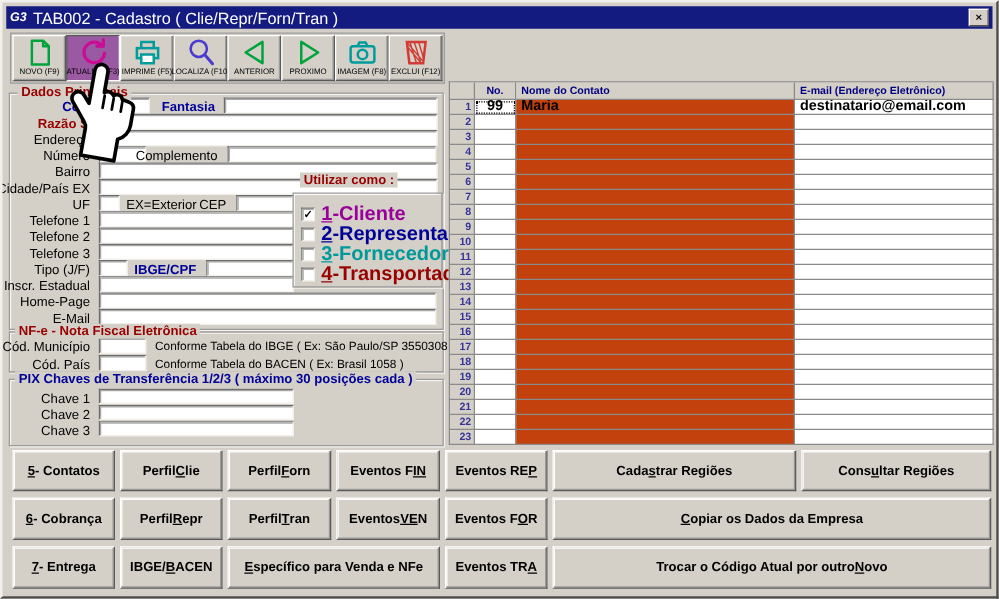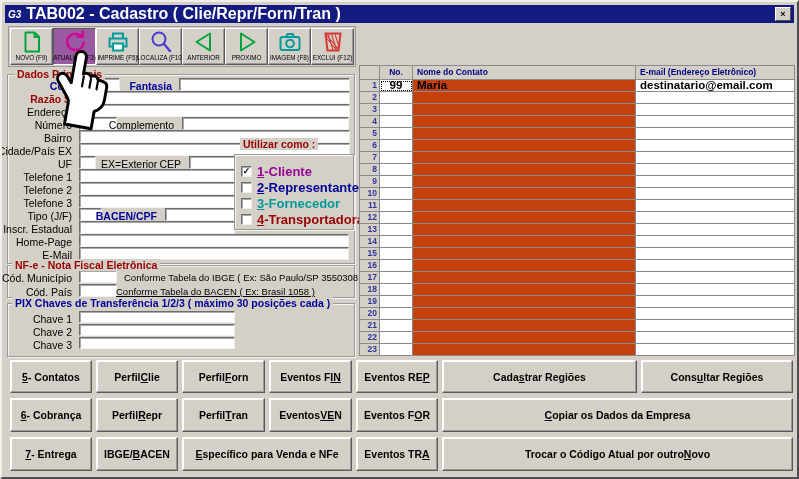--- a/index.html
+++ b/index.html
@@ -3,21 +3,21 @@
 <meta charset="utf-8">
 <style>
   html,body{margin:0;padding:0;background:#bfbcb4;font-family:"Liberation Sans",sans-serif;}
   *{box-sizing:border-box;}
   .window{position:relative;width:799px;height:479px;background:#d4d0c8;
     border:2px solid;border-color:#f0efea #4e4e4e #4e4e4e #f0efea;box-shadow:inset 1px 1px 0 #d4d0c8;overflow:hidden;}
   
   .titlebar{position:absolute;left:3px;top:3px;right:3px;height:18px;background:#141b80;
     display:flex;align-items:center;padding:0 3px;}
   .title-icon{color:#fff;font-size:10px;font-weight:bold;font-style:italic;margin-right:5px;letter-spacing:0;}
-  .title-text{color:#fff;font-size:16px;font-weight:bold;white-space:nowrap;}
+  .title-text{color:#fff;font-size:13px;font-weight:normal;white-space:nowrap;}
   .close-btn{margin-left:auto;width:16px;height:14px;background:#d4d0c8;border:1px solid;
     border-color:#fff #4e4e4e #4e4e4e #fff;font-size:9px;font-weight:bold;color:#000;
     display:flex;align-items:center;justify-content:center;line-height:1;}
   
   .toolbar{position:absolute;left:6px;top:24px;width:348px;height:41px;border:1px solid #9a9a9a;
     background:#d4d0c8;display:flex;align-items:stretch;padding:1px;}
   .tbtn{width:43px;display:flex;flex-direction:column;align-items:center;justify-content:flex-end;
     background:#d4d0c8;border:1px solid;border-color:#fff #5a5a5a #5a5a5a #fff;
     box-shadow:inset -1px -1px 0 #9a9a9a;padding-bottom:1px;}
   .tbtn.active{background:#9a5aa2;border-color:#5a5a5a #fff #fff #5a5a5a;box-shadow:none;}
@@ -34,21 +34,21 @@
   .flabel.navy{color:#000099;font-weight:bold;}
   .flabel.maroon{color:#990000;font-weight:bold;}
   .tb{position:absolute;height:13px;background:#fff;border:1px solid;
     border-color:#6d6d6d #f1efe9 #f1efe9 #6d6d6d;box-shadow:inset 1px 1px 0 #a8a8a8;
     font-family:"Liberation Sans",sans-serif;font-size:10px;padding:0 2px;color:#000;}
   .helper{position:absolute;font-size:9.5px;color:#000;white-space:nowrap;}
   
   .usage-row{position:absolute;left:6px;display:flex;align-items:center;height:13px;}
   .cbox{width:11px;height:11px;background:#fff;border:1px solid;border-color:#6d6d6d #f1efe9 #f1efe9 #6d6d6d;
     box-shadow:inset 1px 1px 0 #a8a8a8;font-size:9px;line-height:9px;text-align:center;color:#000;font-weight:bold;}
-  .clabel{margin-left:5px;font-size:13px;font-weight:bold;white-space:nowrap;}
+  .clabel{margin-left:5px;font-size:16px;font-weight:bold;white-space:nowrap;}
   
   .ctable{position:absolute;left:357px;top:63px;width:436px;background:#d4d0c8;border-top:1px solid #8a8a8a;border-left:1px solid #8a8a8a;}
   .crow{display:flex;height:12px;}
   .crow.head{height:14px;}
   .ccell{border-right:1px solid #8a8a8a;border-bottom:1px solid #8a8a8a;overflow:hidden;white-space:nowrap;}
   .ccell.gut{width:20px;background:#d4d0c8;color:#333399;font-size:8.5px;font-weight:bold;
     text-align:right;padding-right:2px;line-height:11px;}
   .ccell.no{width:33px;background:#fff;text-align:center;}
   .ccell.nm{width:223px;background:#c2410c;padding-left:4px;}
   .ccell.em{width:159px;background:#fff;padding-left:4px;}
@@ -186,21 +186,21 @@
 
   <span class="flabel" style="top:169px;right:725px;">Telefone 1</span>
   <input class="tb" style="left: 77px; top: 167px; width: 156px;" value="">
   <span class="flabel" style="top:182px;right:725px;">Telefone 2</span>
   <input class="tb" style="left: 77px; top: 180px; width: 156px;" value="">
   <span class="flabel" style="top:195px;right:725px;">Telefone 3</span>
   <input class="tb" style="left: 77px; top: 193px; width: 156px;" value="">
 
   <span class="flabel" style="top:208px;right:725px;">Tipo (J/F)</span>
   <input class="tb" style="left: 77px; top: 206px; width: 23px;" value="">
-  <span class="flabel navy" style="top:208px;right:640px;">BACEN/CPF</span>
+  <span class="flabel navy" style="top:208px;right:640px;">IBGE/CPF</span>
   <input class="tb" style="left: 163px; top: 206px; width: 70px;" value="">
 
   <span class="flabel" style="top:221px;right:725px;">Inscr. Estadual</span>
   <input class="tb" style="left: 77px; top: 219px; width: 156px;" value="">
 
   <span class="flabel" style="top:234px;right:725px;">Home-Page</span>
   <input class="tb" style="left: 77px; top: 232px; width: 270px;" value="">
 
   <span class="flabel" style="top:247px;right:725px;">E-Mail</span>
   <input class="tb" style="left: 77px; top: 245px; width: 270px;" value="">
@@ -227,21 +227,21 @@
   </div>
   <span class="group-label" style="left:238px;top:136px;">Utilizar como :</span>
 
   <div class="group" style="left:5px;top:263px;width:348px;height:33px;"></div>
   <span class="group-label" style="left:10px;top:257px;">NF-e - Nota Fiscal Eletrônica</span>
   <span class="flabel" style="top:270px;right:725px;">Cód. Município</span>
   <input class="tb" style="left: 77px; top: 268px; width: 38px;" value="">
   <span class="helper" style="left:122px;top:270px;">Conforme Tabela do IBGE ( Ex: São Paulo/SP 3550308 )</span>
   <span class="flabel" style="top:284px;right:725px;">Cód. País</span>
   <input class="tb" style="left: 77px; top: 282px; width: 38px;" value="">
-  <span class="helper" style="left:114px;top:284px;text-decoration:underline;">Conforme Tabela do BACEN ( Ex: Brasil 1058 )</span>
+  <span class="helper" style="left:122px;top:284px;">Conforme Tabela do BACEN ( Ex: Brasil 1058 )</span>
 
   <div class="group" style="left:5px;top:301px;width:348px;height:54px;"></div>
   <span class="group-label navy" style="left:10px;top:295px;">PIX Chaves de Transferência 1/2/3 ( máximo 30 posições cada )</span>
   <span class="flabel" style="top:311px;right:725px;">Chave 1</span>
   <input class="tb" style="left: 77px; top: 309px; width: 156px; height: 12px;" value="">
   <span class="flabel" style="top:324px;right:725px;">Chave 2</span>
   <input class="tb" style="left: 77px; top: 322px; width: 156px; height: 12px;" value="">
   <span class="flabel" style="top:337px;right:725px;">Chave 3</span>
   <input class="tb" style="left: 77px; top: 335px; width: 156px; height: 12px;" value="">
 

